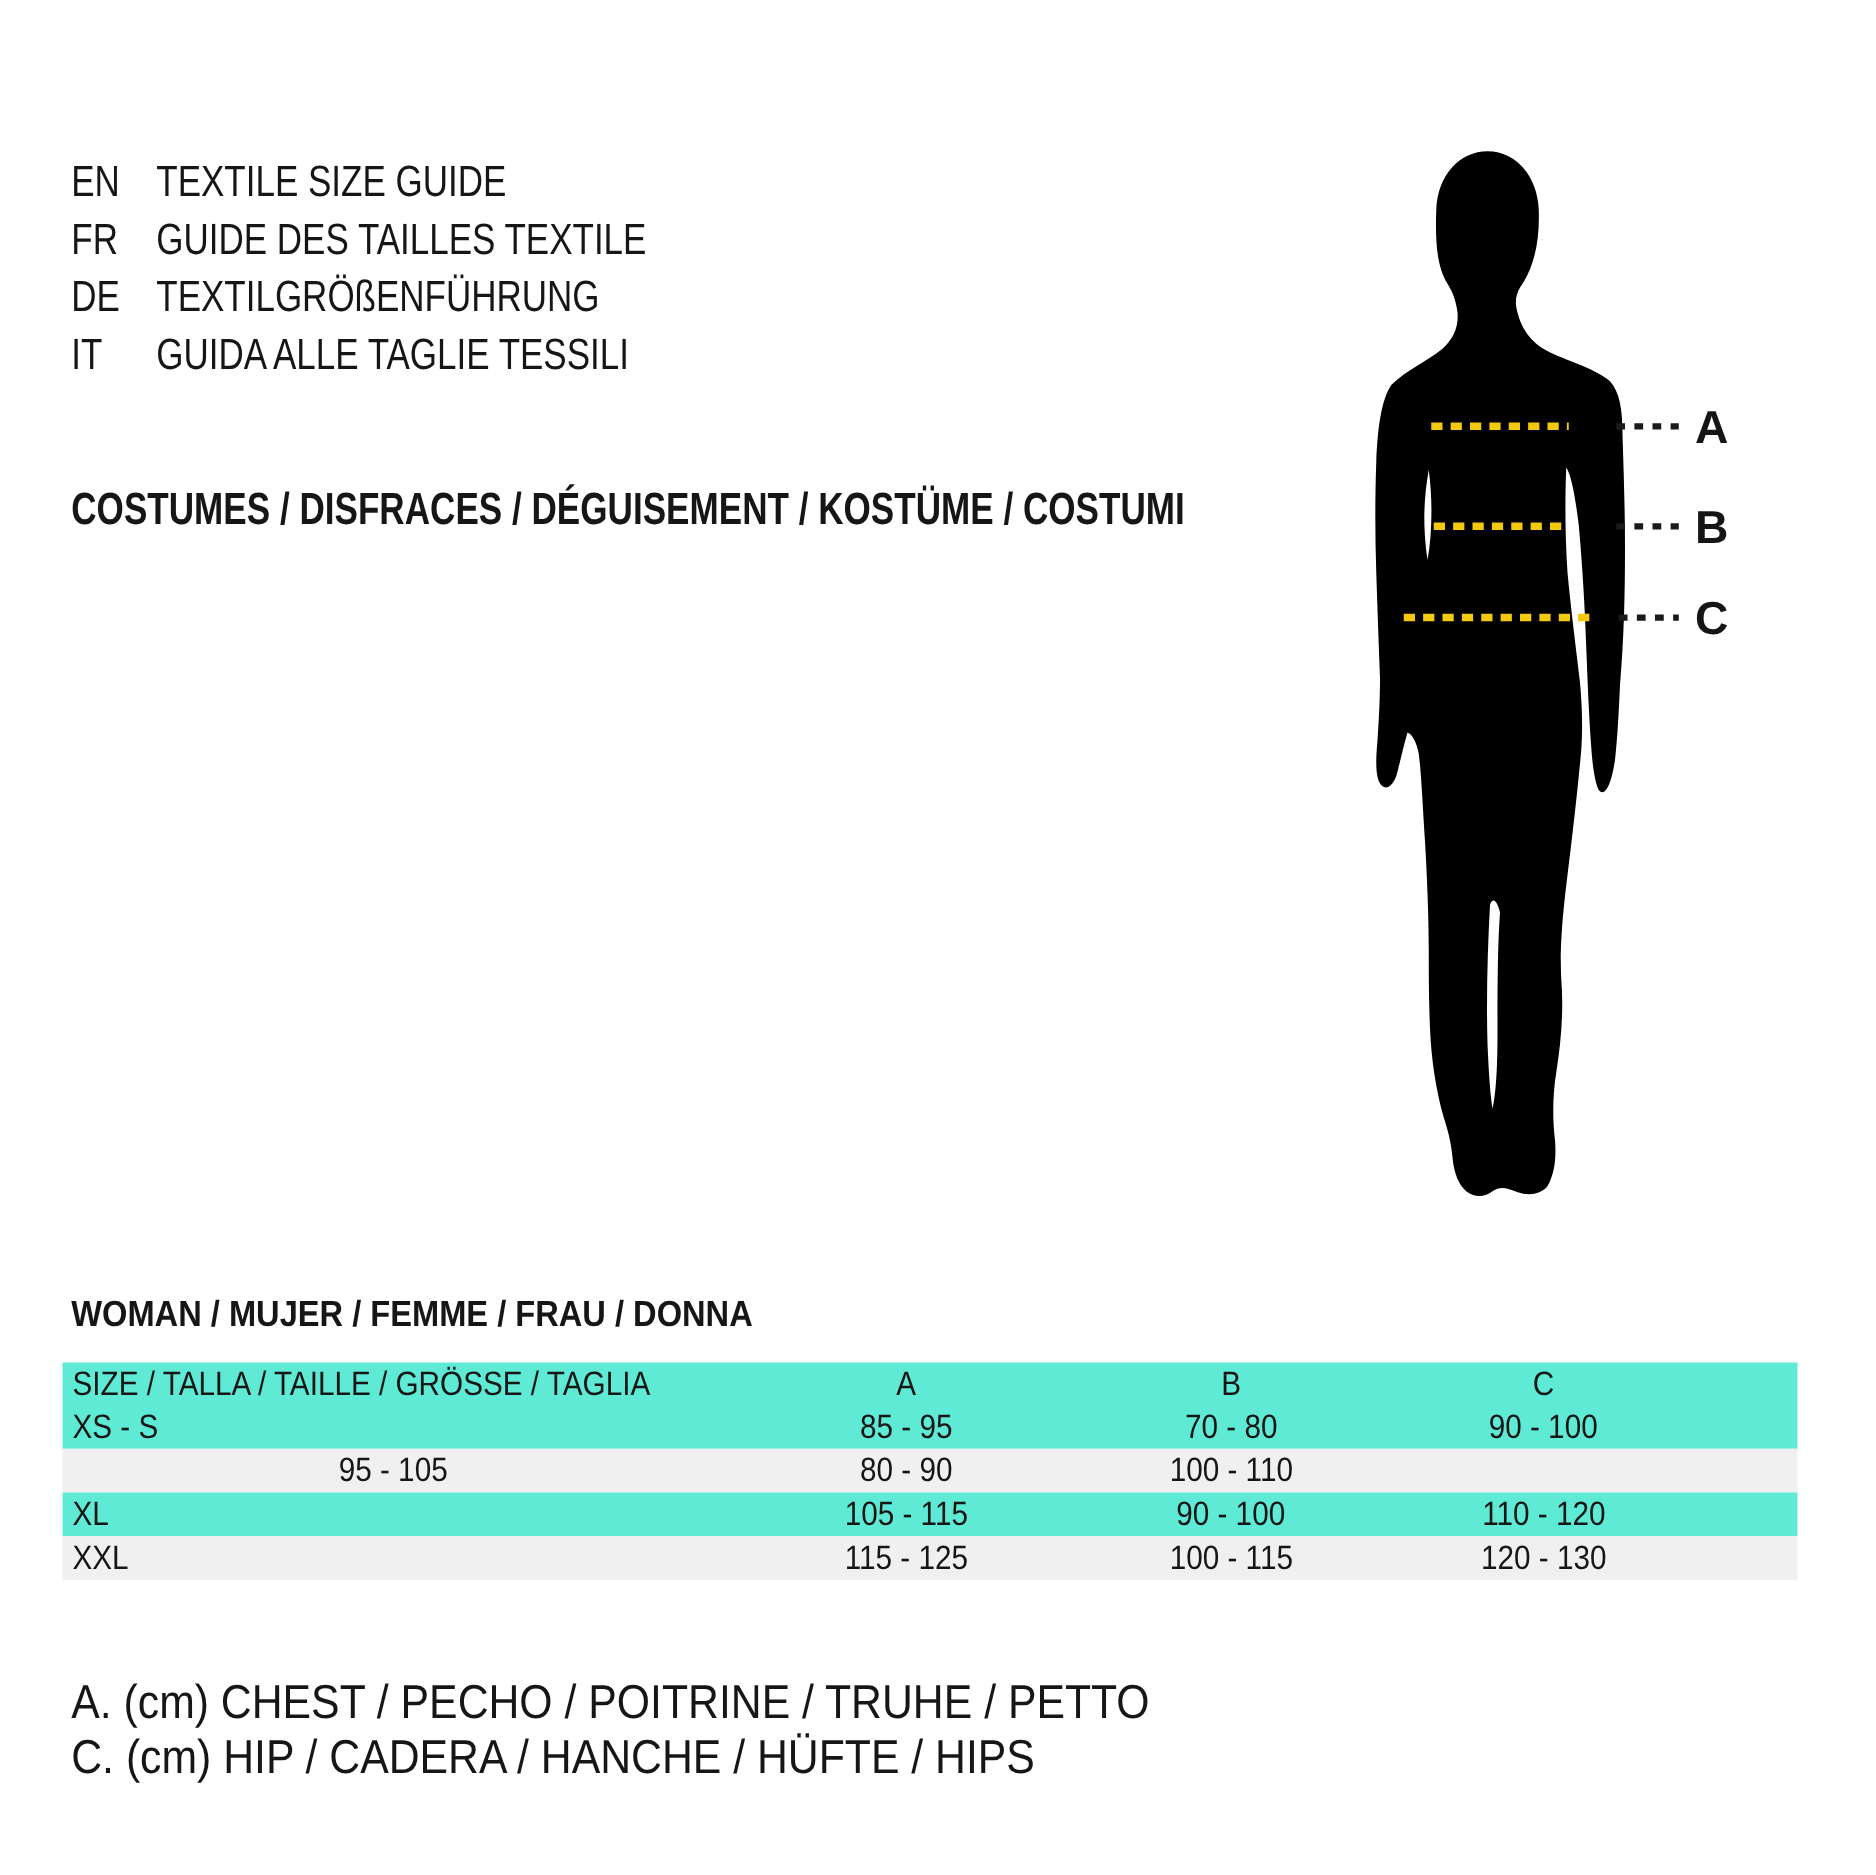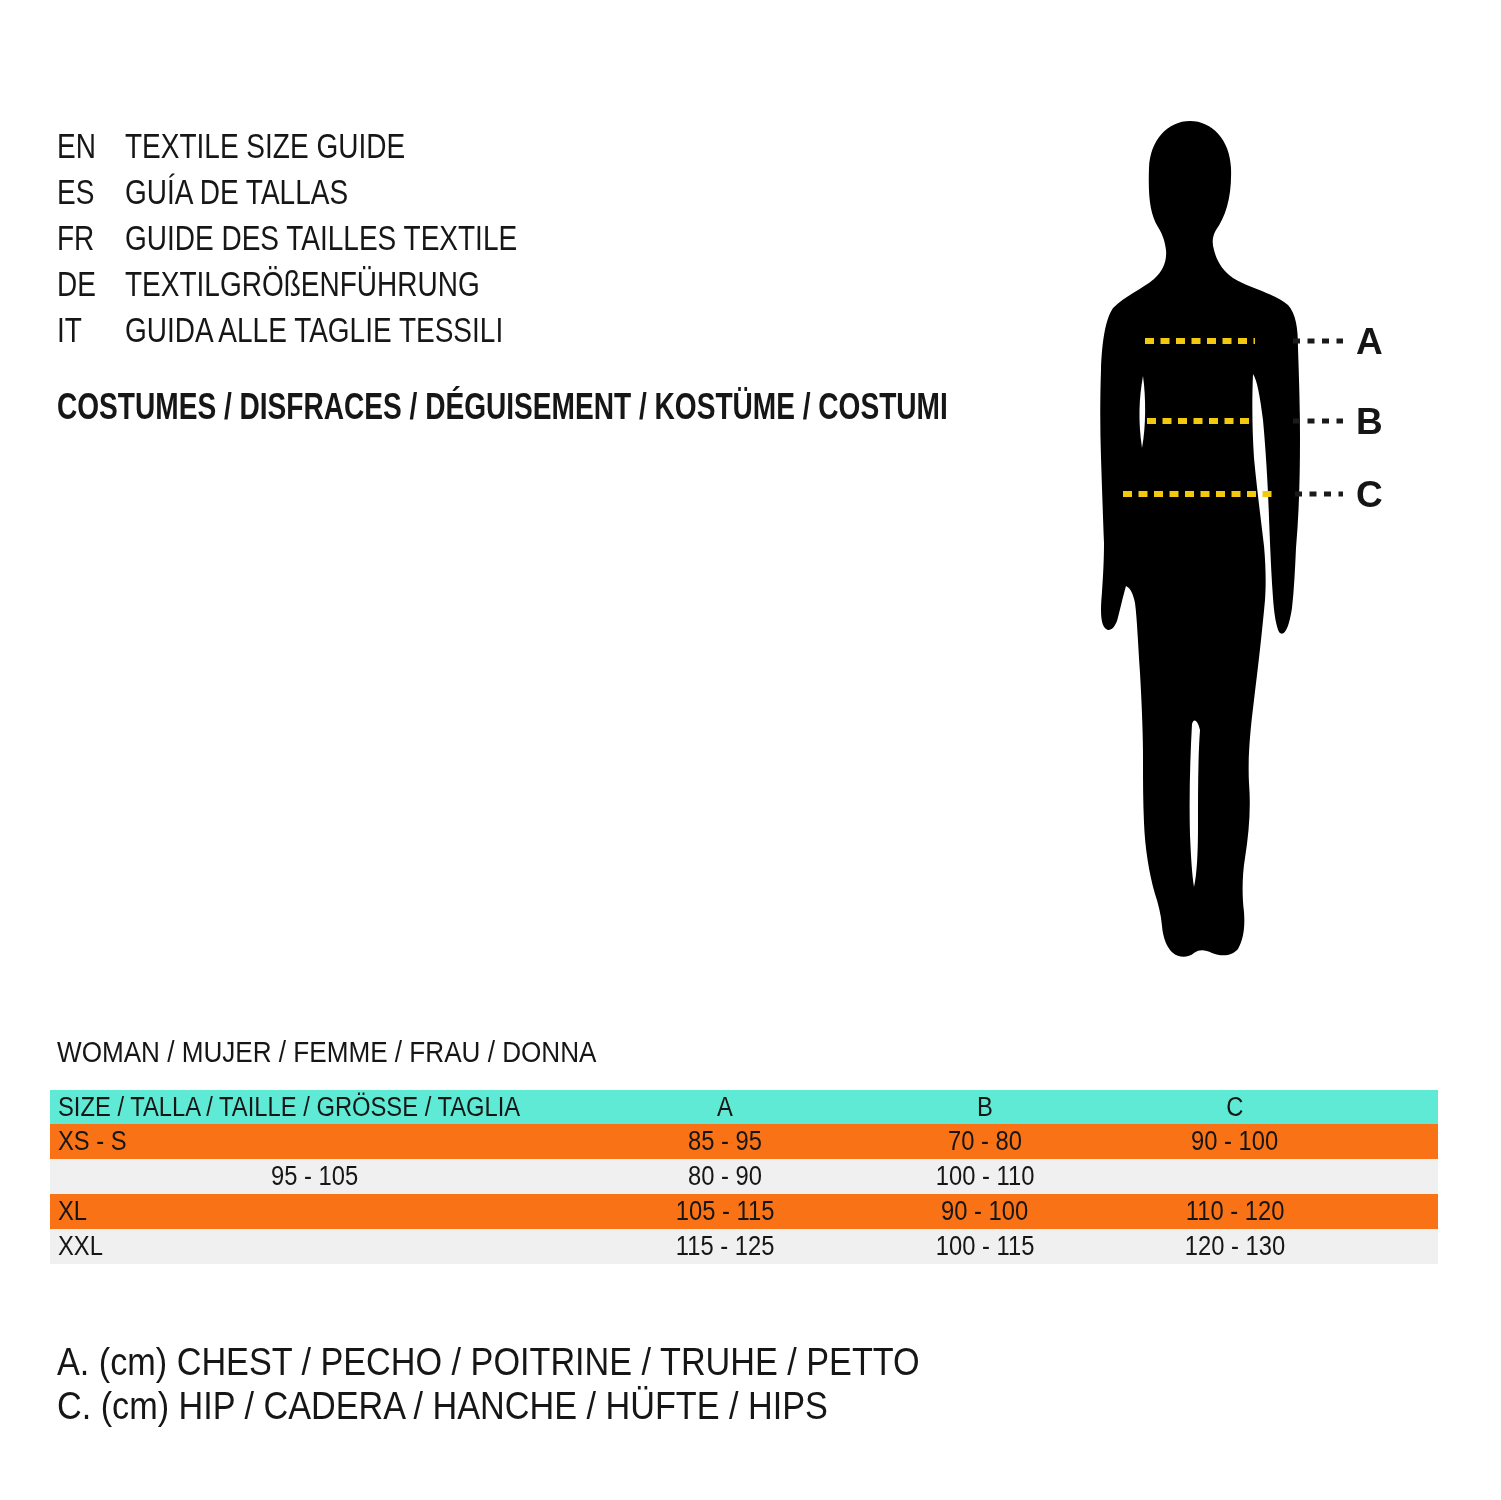--- a/index.html
+++ b/index.html
@@ -16,50 +16,47 @@
   
   .costumes{position:absolute;left:57px;top:337px;font-size:36px;font-weight:bold;line-height:44px;}
   .costumes .cx{transform:scaleX(.78);transform-origin:0 50%;}
 
   
   .figure{position:absolute;left:1050px;top:60px;width:400px;height:900px;}
   .figure svg{display:block;width:400px;height:900px;}
   .abc-label{font-family:"Liberation Sans",sans-serif;font-weight:bold;font-size:37px;fill:#151515;}
 
   
-  .woman-title{position:absolute;left:57px;top:986px;font-size:29px;line-height:36px;}
+  .woman-title{position:absolute;left:57px;top:986px;font-size:29px;line-height:36px;font-weight:bold;}
   .woman-title .cx{transform:scaleX(.90);transform-origin:0 50%;}
 
   
   .size-table{position:absolute;left:50px;top:1042px;width:1388px;}
   .t-row{display:grid;grid-template-columns:530px 290px 230px 270px;box-sizing:border-box;
-         padding-right:68px;width:1388px;height:35px;align-items:center;font-size:27px;background:#f97316;}
+         padding-right:68px;width:1388px;height:35px;align-items:center;font-size:27px;background:#5eead4;}
   .t-row.header{height:34px;background:#5eead4;}
   .t-row.alt{background:#f0f0f0;}
   .cell-size{text-align:left;padding-left:8px;}
   .cell-num{text-align:center;}
   .cell-size .cx{transform:scaleX(.88);transform-origin:0 50%;}
   .cell-num .cx{transform:scaleX(.88);transform-origin:50% 50%;}
 
   
   .legend{position:absolute;left:57px;top:1292px;}
   .legend-row{height:44px;line-height:44px;font-size:38px;}
   .legend-row .cx{transform:scaleX(.90);transform-origin:0 50%;}
 </style>
 </head>
 <body>
 
 <div id="page">
 
   <div class="langs">
     <div class="lang-row">
       <span class="lang-inner"><span class="lang-code">EN</span><span>TEXTILE SIZE GUIDE</span></span>
-    </div>
-    <div class="lang-row">
-      <span class="lang-inner"><span class="lang-code">ES</span><span>GUÍA DE TALLAS</span></span>
     </div>
     <div class="lang-row">
       <span class="lang-inner"><span class="lang-code">FR</span><span>GUIDE DES TAILLES TEXTILE</span></span>
     </div>
     <div class="lang-row">
       <span class="lang-inner"><span class="lang-code">DE</span><span>TEXTILGRÖßENFÜHRUNG</span></span>
     </div>
     <div class="lang-row">
       <span class="lang-inner"><span class="lang-code">IT</span><span>GUIDA ALLE TAGLIE TESSILI</span></span>
     </div>

